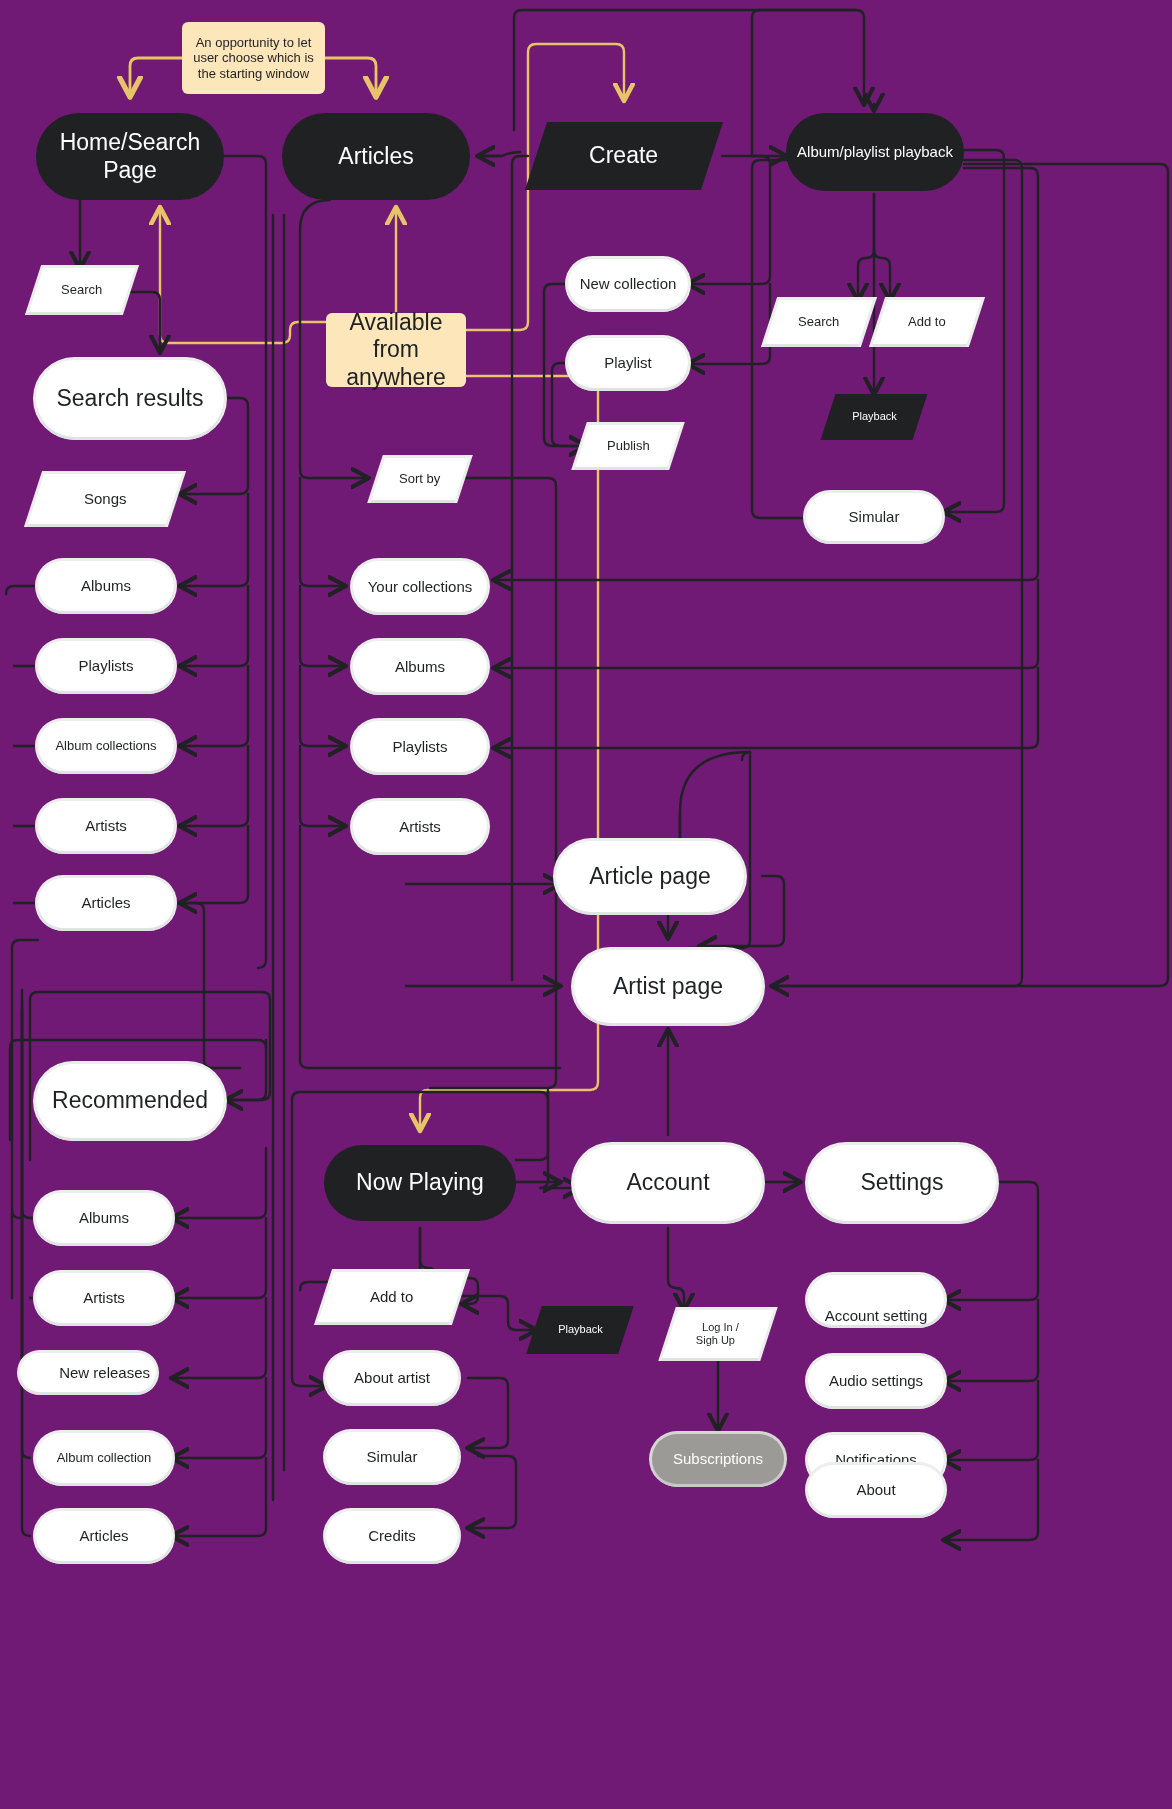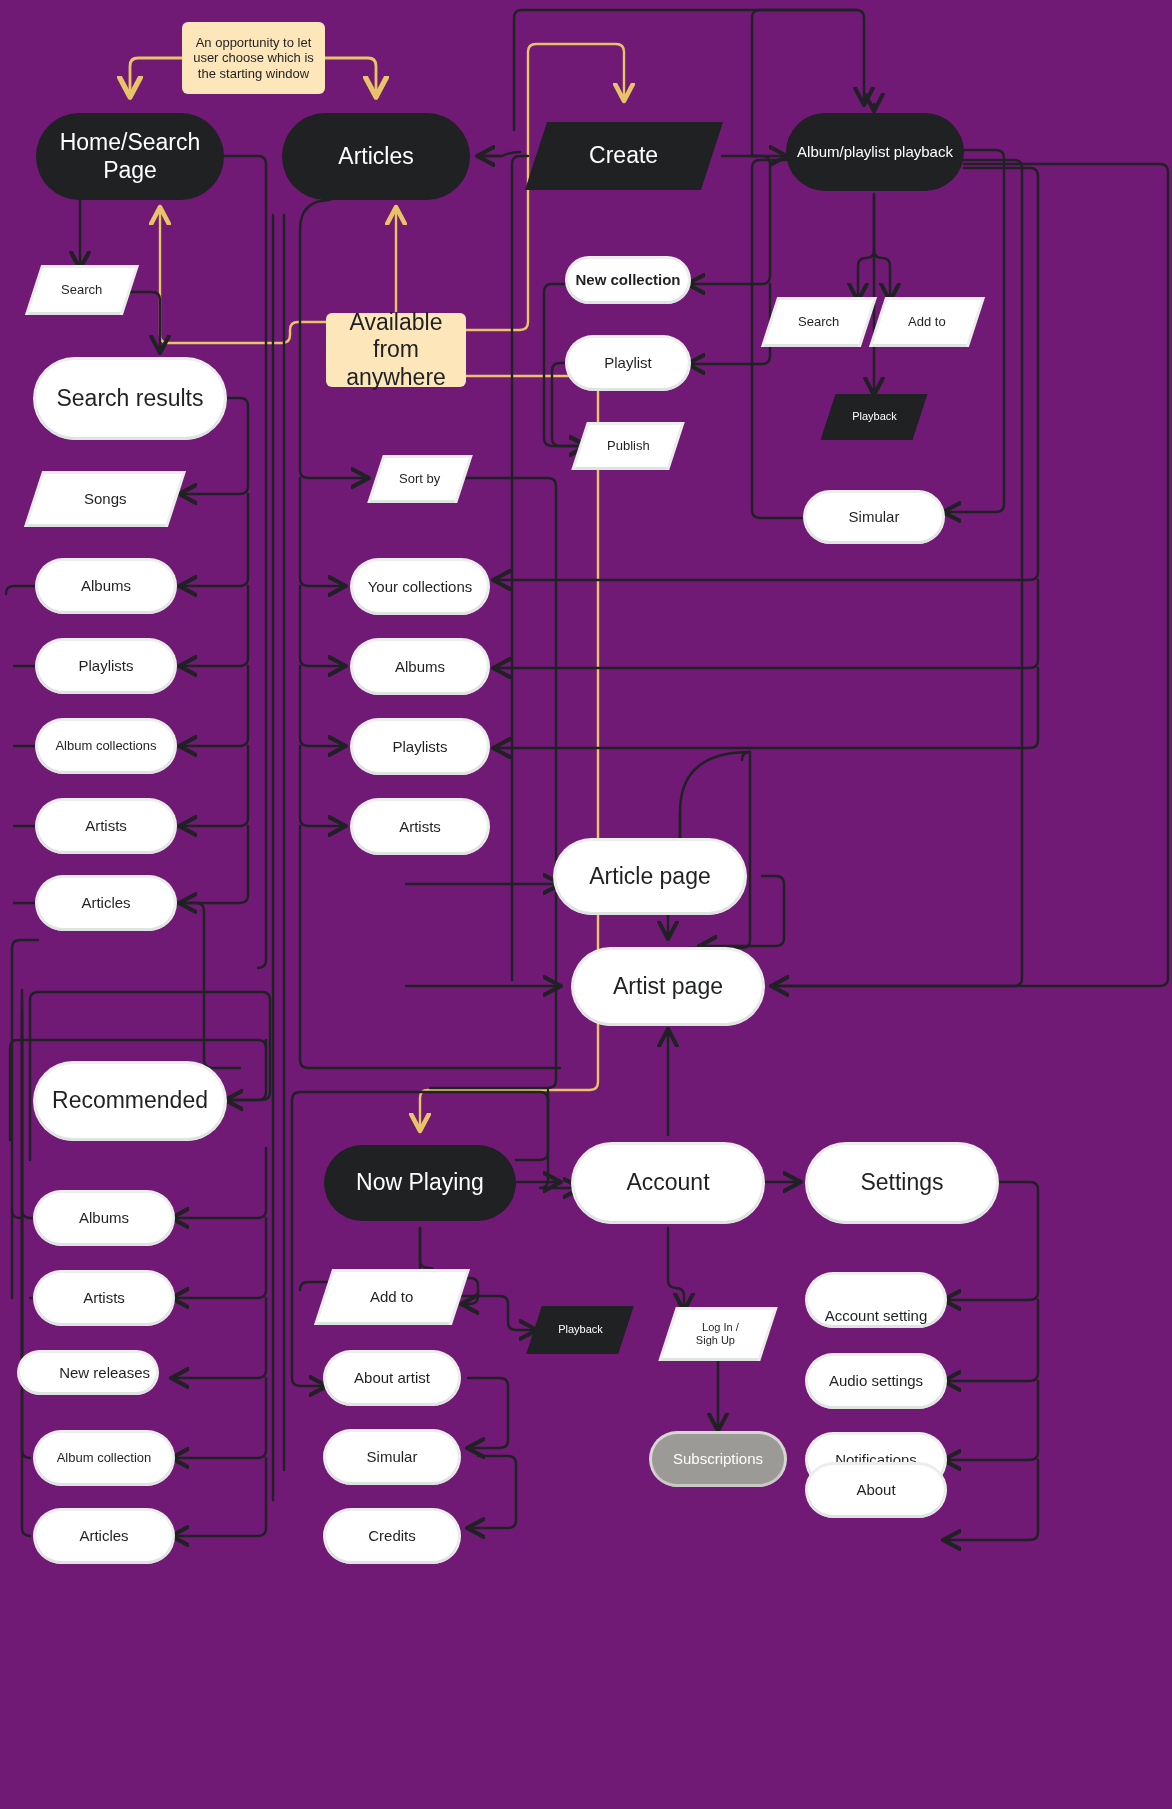--- a/index.html
+++ b/index.html
@@ -282,21 +282,21 @@
   </div>
 
   <div class="node rr-light t-md" style="left:38px; top:801px; width:136px; height:50px;">
     <span class="lbl">Artists</span>
   </div>
 
   <div class="node rr-light t-md" style="left:38px; top:878px; width:136px; height:50px;">
     <span class="lbl">Articles</span>
   </div>
 
-  <div class="node rr-light t-md" style="left:568px; top:259px; width:120px; height:42px; border-radius:26px;font-weight:bold;">
+  <div class="node rr-light t-md" style="left:568px; top:259px; width:120px; height:50px; border-radius:26px;">
     <span class="lbl">New collection</span>
   </div>
 
   <div class="node rr-light t-md" style="left:568px; top:338px; width:120px; height:50px; border-radius:26px;">
     <span class="lbl">Playlist</span>
   </div>
 
   <div class="node pl-light t-sm" style="left:582px; top:425px; width:92px; height:42px;">
     <span class="lbl">Publish</span>
   </div>

